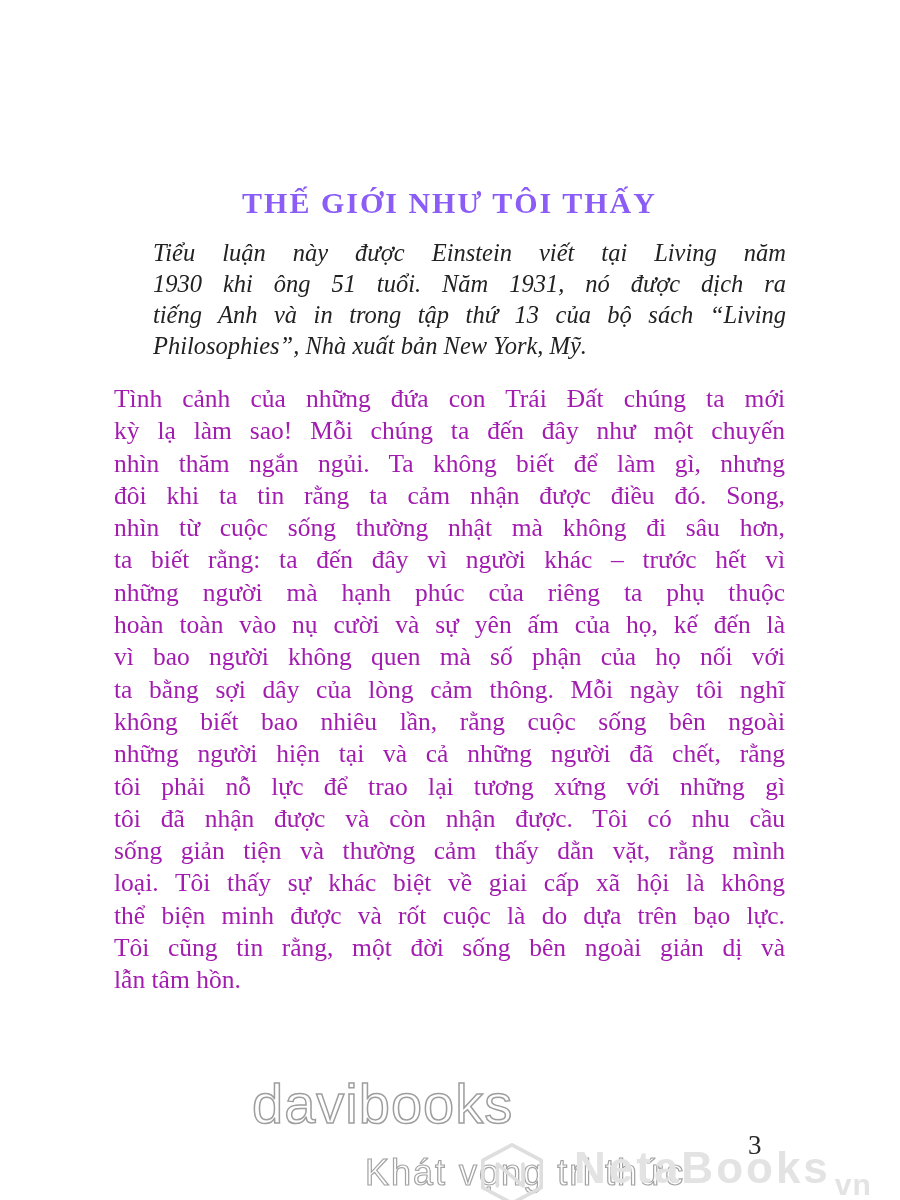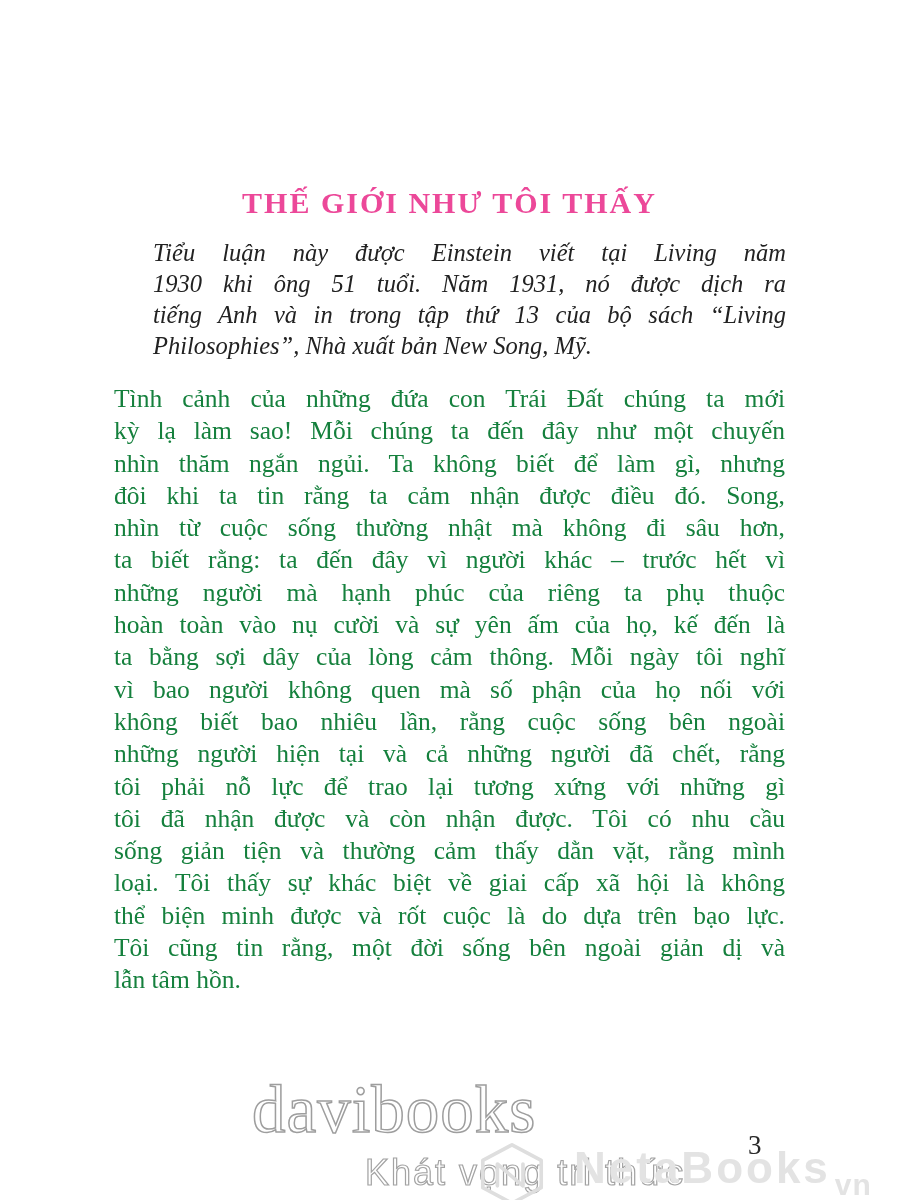--- a/index.html
+++ b/index.html
@@ -19,21 +19,21 @@
   .page-title {
     position: absolute;
     top: 186px;
     left: 114px;
     width: 671px;
     margin: 0;
     text-align: center;
     font-size: 30px;
     font-weight: bold;
     letter-spacing: 2px;
-    color: #ec4899;
+    color: #8b5cf6;
     z-index: 3;
   }
   .text-block {
     position: absolute;
     z-index: 3;
   }
   .text-block .line {
     text-align: justify;
     text-align-last: justify;
     white-space: normal;
@@ -49,30 +49,30 @@
     font-size: 24.5px;
     line-height: 31px;
     color: #222222;
   }
   .body-block {
     top: 383px;
     left: 114px;
     width: 671px;
     font-size: 25.5px;
     line-height: 32.3px;
-    color: #15803d;
+    color: #a21caf;
   }
   
   .wm-davibooks {
     position: absolute;
     top: 1076px;
     left: 252px;
     z-index: 1;
-    font-family: Liberation Serif, serif;
-    font-size: 67px;
+    font-family: Liberation Sans, sans-serif;
+    font-size: 56px;
     line-height: 1;
     letter-spacing: 1px;
     color: #ffffff;
     text-align: right;
     -webkit-text-stroke: 1.5px #9e9e9e;
   }
   .wm-slogan {
     position: absolute;
     top: 1153px;
     left: 365px;
@@ -128,34 +128,34 @@
 <body>
 
 <div class="page">
 
   <h1 class="page-title">THẾ GIỚI NHƯ TÔI THẤY</h1>
 
   <div class="text-block intro-block">
       <div class="line">Tiểu luận này được Einstein viết tại Living năm</div>
       <div class="line">1930 khi ông 51 tuổi. Năm 1931, nó được dịch ra</div>
       <div class="line">tiếng Anh và in trong tập thứ 13 của bộ sách “Living</div>
-      <div class="line">Philosophies”, Nhà xuất bản New Song, Mỹ.</div>
+      <div class="line">Philosophies”, Nhà xuất bản New York, Mỹ.</div>
     </div>
 
   <div class="text-block body-block">
       <div class="line">Tình cảnh của những đứa con Trái Đất chúng ta mới</div>
       <div class="line">kỳ lạ làm sao! Mỗi chúng ta đến đây như một chuyến</div>
       <div class="line">nhìn thăm ngắn ngủi. Ta không biết để làm gì, nhưng</div>
       <div class="line">đôi khi ta tin rằng ta cảm nhận được điều đó. Song,</div>
       <div class="line">nhìn từ cuộc sống thường nhật mà không đi sâu hơn,</div>
       <div class="line">ta biết rằng: ta đến đây vì người khác – trước hết vì</div>
       <div class="line">những người mà hạnh phúc của riêng ta phụ thuộc</div>
       <div class="line">hoàn toàn vào nụ cười và sự yên ấm của họ, kế đến là</div>
+      <div class="line">vì bao người không quen mà số phận của họ nối với</div>
       <div class="line">ta bằng sợi dây của lòng cảm thông. Mỗi ngày tôi nghĩ</div>
-      <div class="line">vì bao người không quen mà số phận của họ nối với</div>
       <div class="line">không biết bao nhiêu lần, rằng cuộc sống bên ngoài</div>
       <div class="line">những người hiện tại và cả những người đã chết, rằng</div>
       <div class="line">tôi phải nỗ lực để trao lại tương xứng với những gì</div>
       <div class="line">tôi đã nhận được và còn nhận được. Tôi có nhu cầu</div>
       <div class="line">sống giản tiện và thường cảm thấy dằn vặt, rằng mình</div>
       <div class="line">loại. Tôi thấy sự khác biệt về giai cấp xã hội là không</div>
       <div class="line">thể biện minh được và rốt cuộc là do dựa trên bạo lực.</div>
       <div class="line">Tôi cũng tin rằng, một đời sống bên ngoài giản dị và</div>
       <div class="line">lẫn tâm hồn.</div>
     </div>

